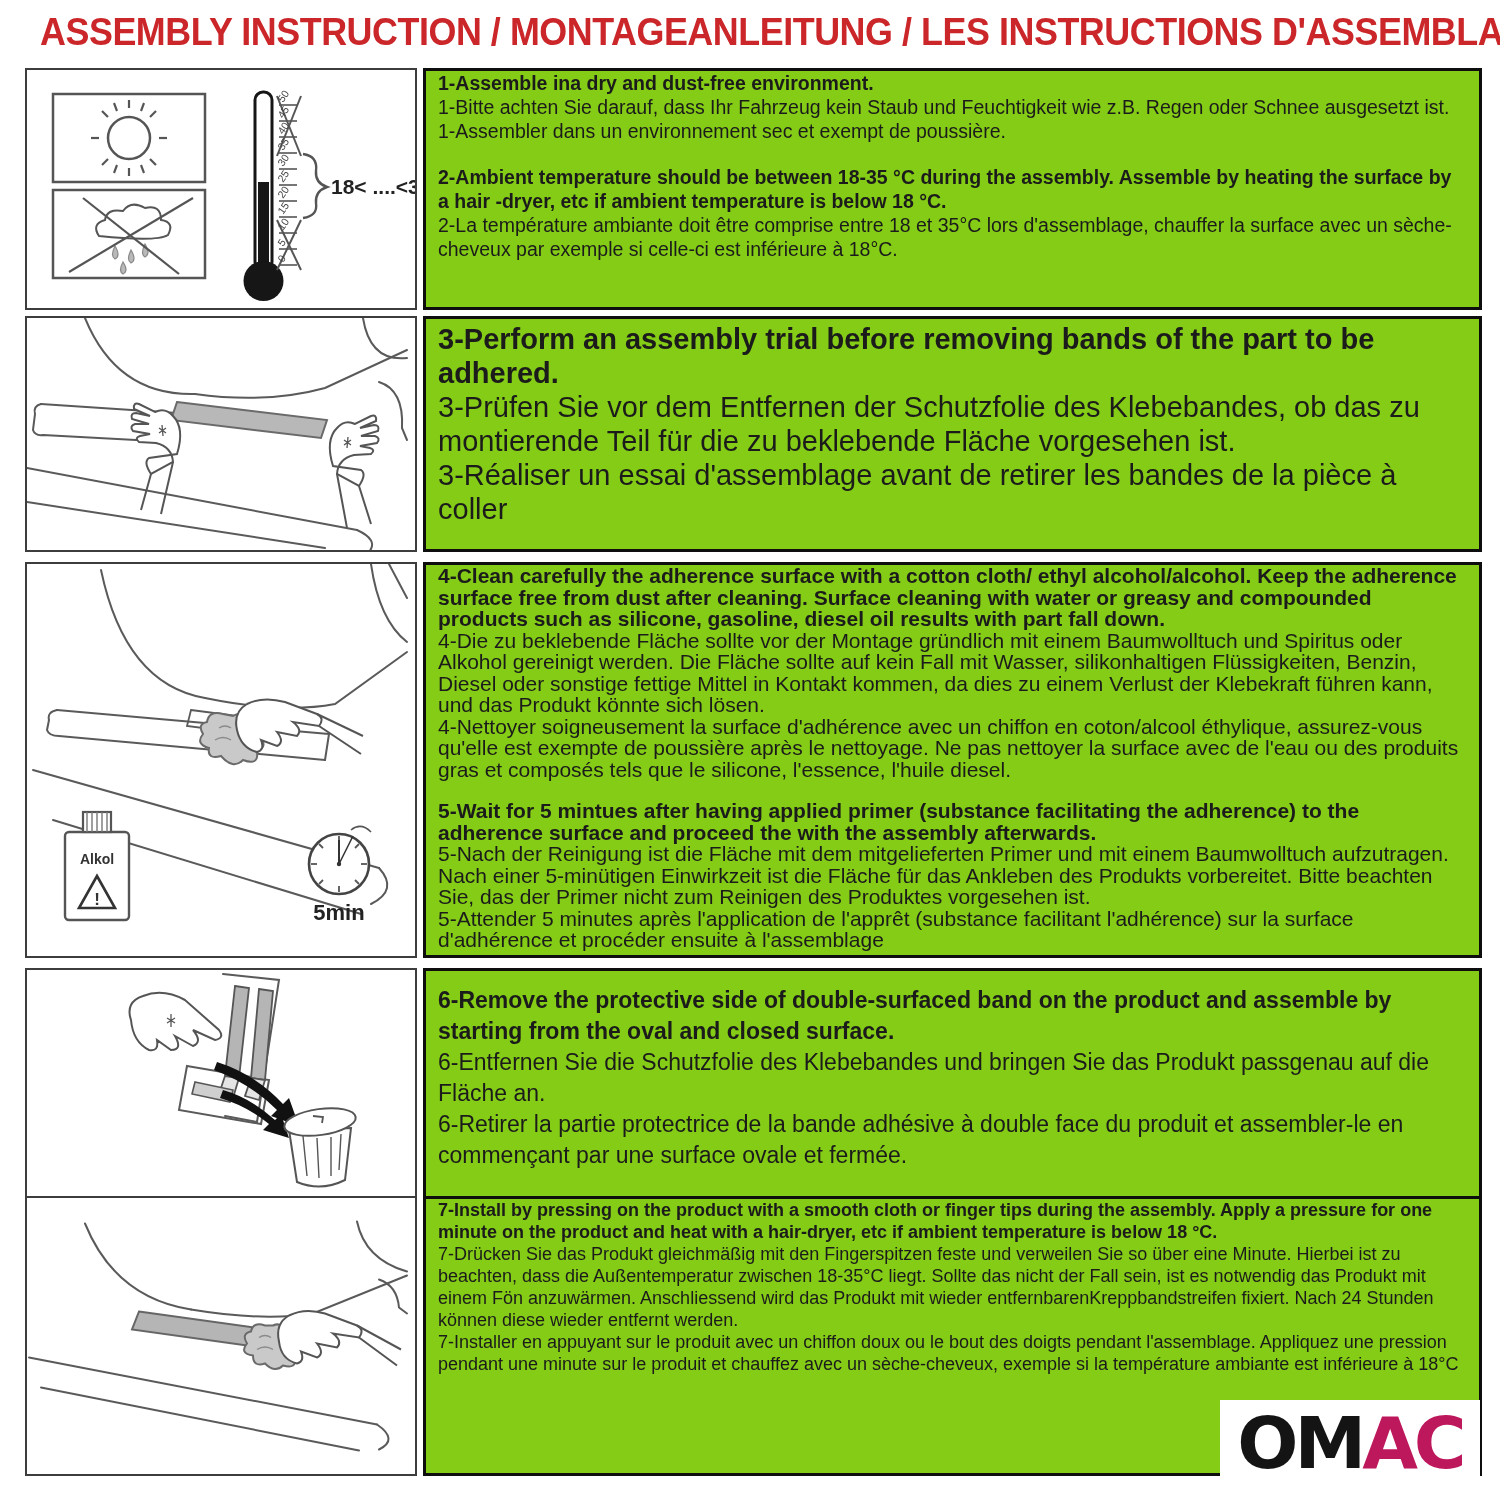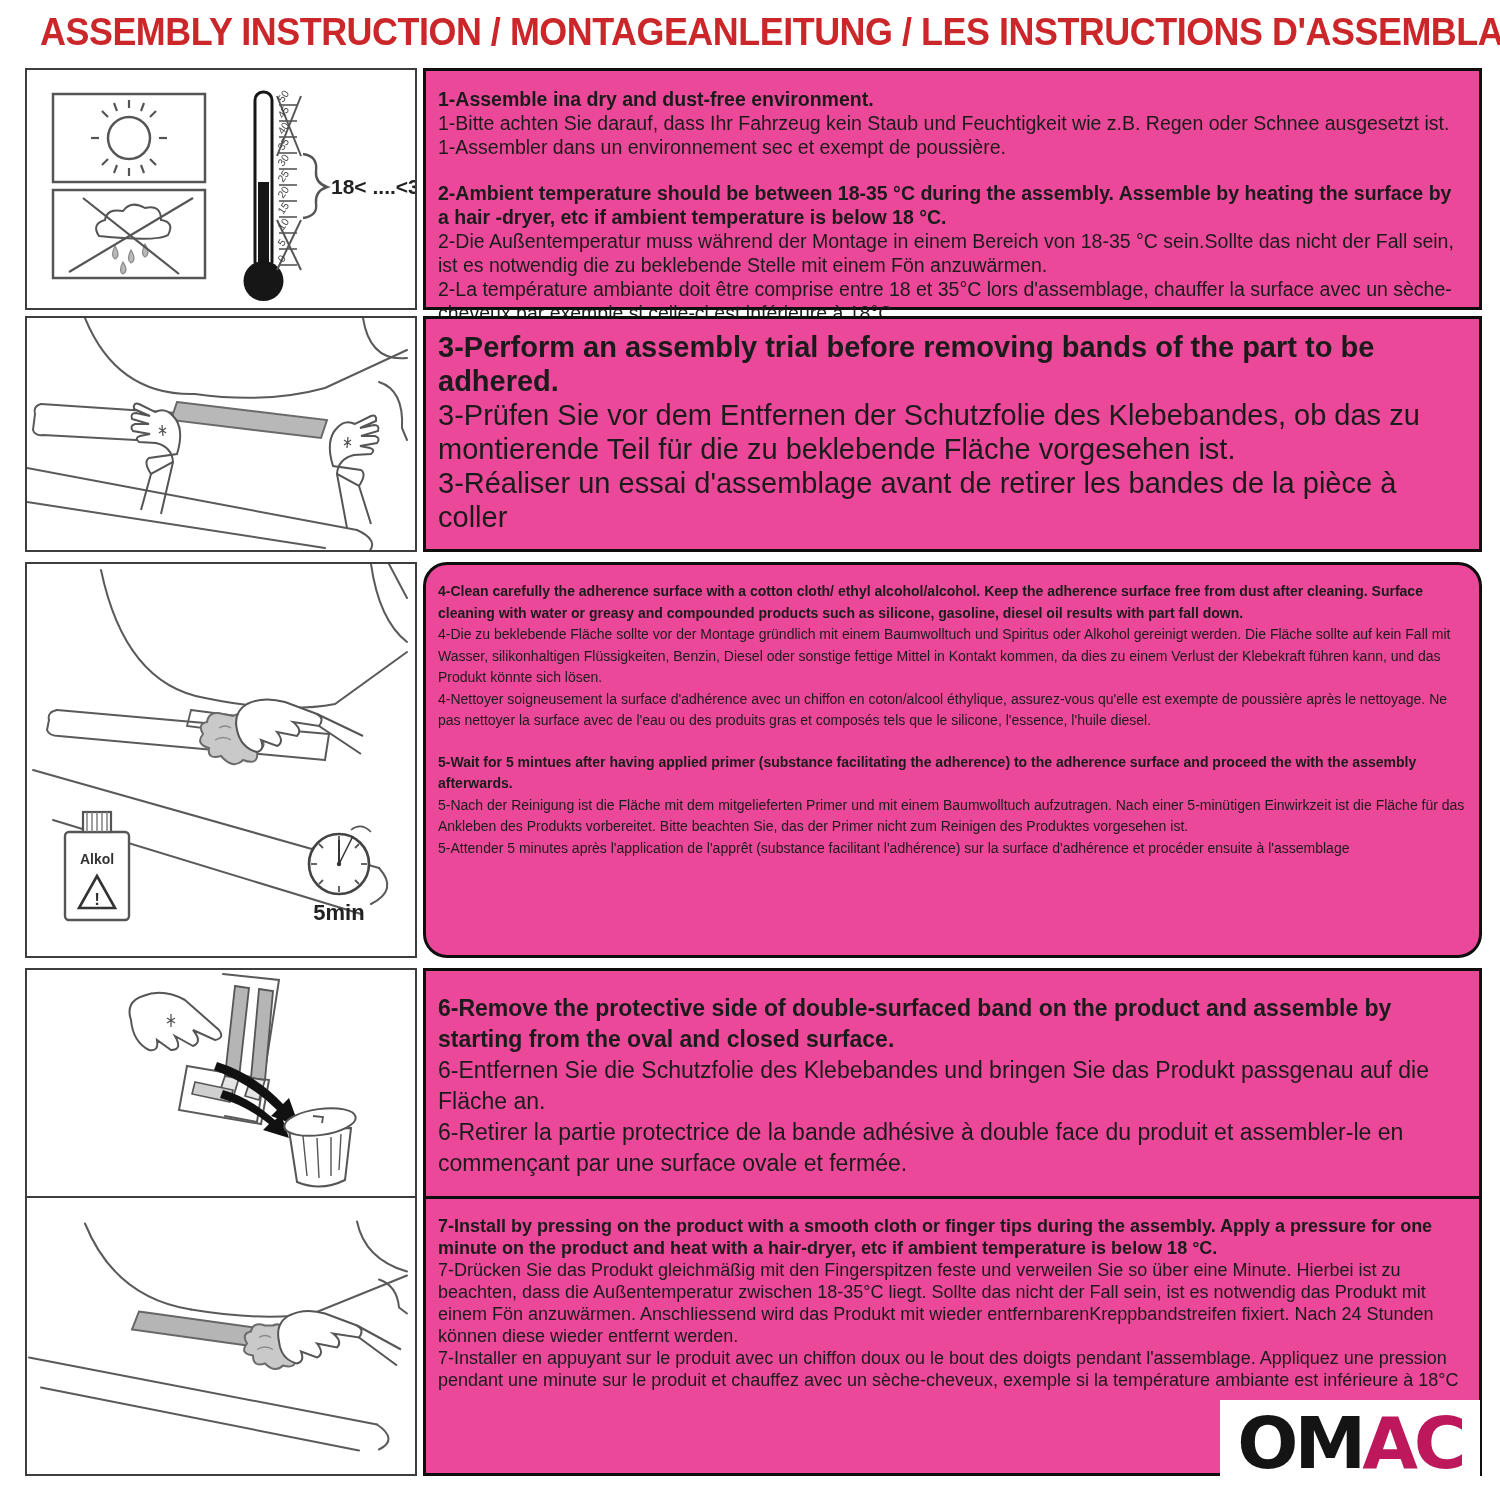--- a/index.html
+++ b/index.html
@@ -5,28 +5,28 @@
   html,body{margin:0;padding:0;background:#ffffff;}
   .page{position:relative;width:1500px;height:1500px;background:#fff;
         font-family:"Liberation Sans", sans-serif;color:#1b1b1b;overflow:hidden;}
   .title{position:absolute;left:40px;top:10px;margin:0;font-size:39px;font-weight:800;
          color:#cb2629;white-space:nowrap;letter-spacing:-.5px;
          transform:scaleX(.92);transform-origin:left center;}
   .row{position:absolute;left:0;width:1500px;}
   .illus{position:absolute;left:25px;top:0;bottom:0;width:388px;border:2px solid #3d3d3d;background:#fff;}
   .illus svg{display:block;width:100%;height:100%;}
   .textbox{position:absolute;left:423px;right:18px;top:0;bottom:0;border:3px solid #0e0e0e;
-           background:#ec4899;padding:16px 12px 4px 12px;box-sizing:border-box;}
+           background:#84cc16;padding:0 12px 4px 12px;box-sizing:border-box;}
   .textbox.center{display:flex;flex-direction:column;justify-content:center;}
   .step{margin:0 0 22px 0;}
   .step:last-child{margin-bottom:17px;}
   .step p{margin:0;}
   .b{font-weight:700;}
   .sec-s{font-size:19.5px;line-height:24px;}
-  .sec-s3{font-size:14px;line-height:21.5px;border-radius:24px;}
+  .sec-s3{font-size:21px;line-height:21.5px;}
   .sec-s3 .step{margin-bottom:20px;}
   .sec-s5{font-size:18px;line-height:22px;}
   .sec-l{font-size:29px;line-height:34px;}
   .sec-m{font-size:23px;line-height:31px;}
   .logo{position:absolute;right:20px;top:1400px;width:260px;height:85px;background:#fff;
         display:flex;align-items:center;justify-content:center;z-index:5;
         font-weight:900;font-size:72px;letter-spacing:-4px;line-height:1;
         font-family:"DejaVu Sans", sans-serif;}
   .logo .lb{color:#141414;}
   .logo .lr{color:#be185d;}
@@ -122,21 +122,20 @@
       </svg>
     </div>
     <div class="textbox sec-s">
       <div class="step">
         <p class="b">1-Assemble ina dry and dust-free environment.</p>
         <p>1-Bitte achten Sie darauf, dass Ihr Fahrzeug kein Staub und Feuchtigkeit wie z.B. Regen oder Schnee ausgesetzt ist.</p>
         <p>1-Assembler dans un environnement sec et exempt de poussière.</p>
       </div>
       <div class="step">
         <p class="b">2-Ambient temperature should be between 18-35 °C  during the assembly. Assemble by heating the surface by a hair -dryer, etc if ambient temperature is below 18 °C.</p>
-        <p>2-Die Außentemperatur muss während der Montage in einem Bereich von 18-35 °C  sein.Sollte das nicht der Fall sein, ist es notwendig die zu beklebende Stelle mit einem Fön anzuwärmen.</p>
         <p>2-La température ambiante doit être comprise entre 18 et 35°C lors d'assemblage, chauffer la surface avec un sèche-cheveux par exemple si celle-ci est inférieure à 18°C.</p>
       </div>
     </div>
   </div>
 
   <div class="row" style="top:316px;height:236px;">
     <div class="illus">
       <svg viewBox="0 0 388 232">
         <g fill="none" stroke="#5a5a5a" stroke-width="2" stroke-linecap="round">
           <path d="M58 0 Q90 78 168 76"></path>

